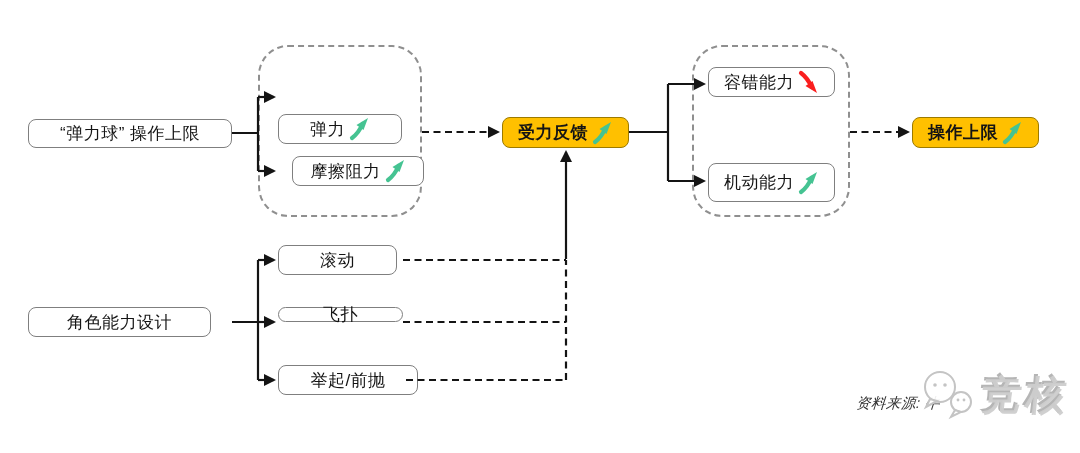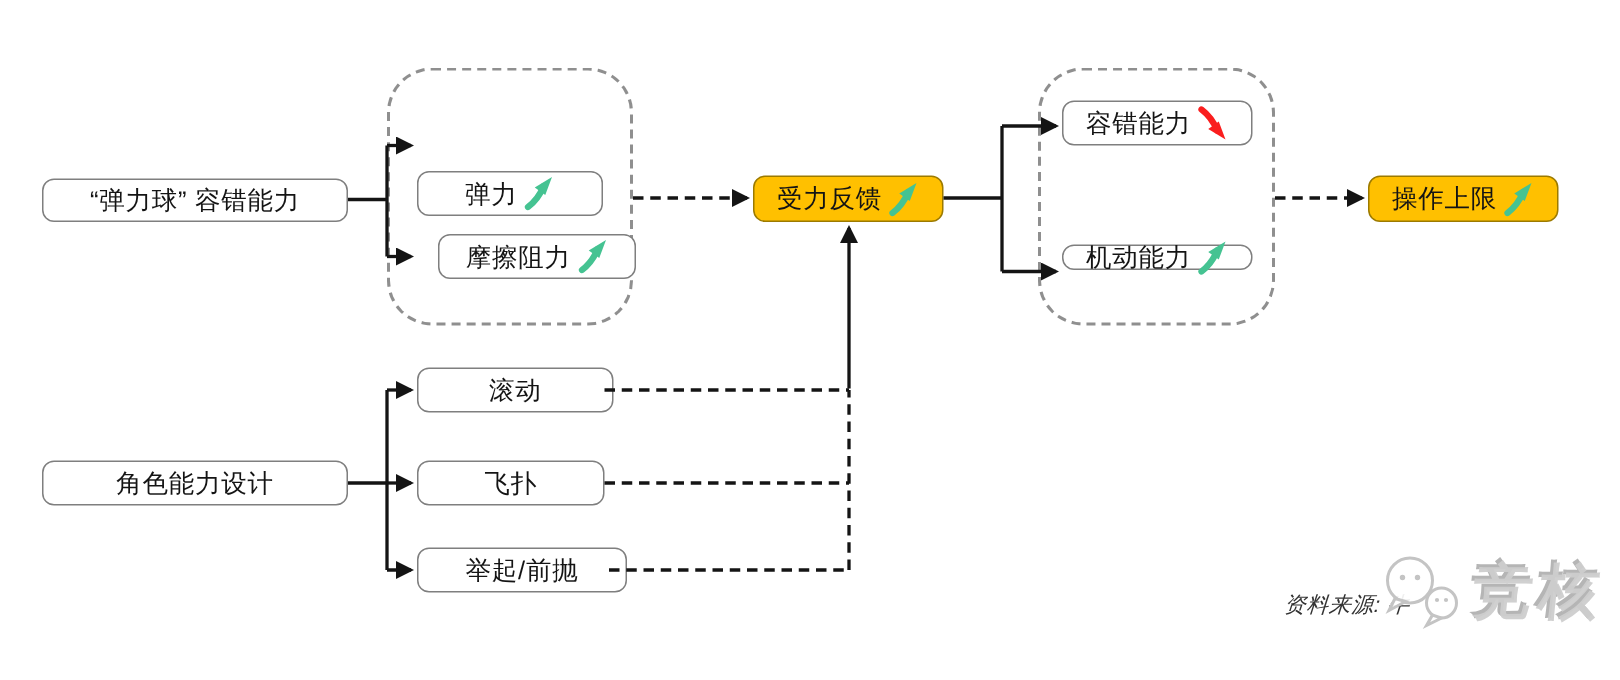--- a/index.html
+++ b/index.html
@@ -11,21 +11,21 @@
     position:absolute;border:2px dashed #8f8f8f;border-radius:30px;background:transparent;box-sizing:border-box;
   }
   .node{
     position:absolute;box-sizing:border-box;background:#fff;
     border:1.6px solid var(--border-gray,#7f7f7f);border-radius:8px;
     display:flex;align-items:center;justify-content:center;gap:3px;
     font-size:17px;letter-spacing:.5px;color:#141414;
   }
   .node.orange{
     background:var(--accent-orange,#FFC000);
-    border-color:#9c7a00;font-weight:400;
+    border-color:#9c7a00;font-weight:700;
   }
   .trend{display:flex;align-items:center;}
   .trend svg{display:block;}
   .trend-up{color:var(--trend-up,#45C392);}
   .trend-down{color:var(--trend-down,#FF1F1F);}
   .trend path{fill:none;stroke:currentColor;stroke-width:4.2;stroke-linecap:round;}
   .trend polygon{fill:currentColor;stroke:none;}
 
   svg.connectors{position:absolute;left:0;top:0;pointer-events:none;}
   .ln{stroke:var(--line-black,#141414);stroke-width:2.2;fill:none;}
@@ -52,21 +52,21 @@
 </style>
 </head>
 <body>
 
 <div class="canvas">
 
   <div class="group" style="left:258px;top:45px;width:164px;height:172px;"></div>
   <div class="group" style="left:692px;top:45px;width:158px;height:172px;"></div>
 
   <div class="node" style="left:28px;top:119px;width:204px;height:29px;">
-    <span>“弹力球” 容错能力</span>
+    <span>“弹力球” 操作上限</span>
   </div>
 
   <div class="node" style="left:278px;top:82px;width:124px;height:30px;margin-top:32px;">
     <span>弹力</span>
     <span class="trend trend-up">
       <svg width="22" height="24" viewBox="0 0 22 24">
           <path d="M4 21 C8 18 12 13 14.5 7"></path>
           <polygon points="8.5,8 20,1 15.5,13"></polygon>
         </svg>
     </span>
@@ -97,49 +97,49 @@
     <span class="trend trend-down">
       <svg width="22" height="24" viewBox="0 0 22 24">
           <g transform="matrix(1,0,0,-1,0,24)">
             <path d="M4 21 C8 18 12 13 14.5 7"></path>
             <polygon points="8.5,8 20,1 15.5,13"></polygon>
           </g>
         </svg>
     </span>
   </div>
 
-  <div class="node" style="left:708px;top:163px;width:127px;height:17px;">
+  <div class="node" style="left:708px;top:163px;width:127px;height:39px;">
     <span>机动能力</span>
     <span class="trend trend-up">
       <svg width="22" height="24" viewBox="0 0 22 24">
           <path d="M4 21 C8 18 12 13 14.5 7"></path>
           <polygon points="8.5,8 20,1 15.5,13"></polygon>
         </svg>
     </span>
   </div>
 
   <div class="node orange" style="left:912px;top:117px;width:127px;height:31px;">
     <span>操作上限</span>
     <span class="trend trend-up">
       <svg width="22" height="24" viewBox="0 0 22 24">
           <path d="M4 21 C8 18 12 13 14.5 7"></path>
           <polygon points="8.5,8 20,1 15.5,13"></polygon>
         </svg>
     </span>
   </div>
 
-  <div class="node" style="left:28px;top:307px;width:204px;height:30px;">
+  <div class="node" style="left:28px;top:307px;width:183px;height:30px;">
     <span>角色能力设计</span>
   </div>
 
-  <div class="node" style="left:278px;top:245px;width:131px;height:30px;">
+  <div class="node" style="left:278px;top:245px;width:119px;height:30px;">
     <span>滚动</span>
   </div>
 
-  <div class="node" style="left:278px;top:307px;width:125px;height:30px;">
+  <div class="node" style="left:278px;top:307px;width:125px;height:15px;">
     <span>飞扑</span>
   </div>
 
   <div class="node" style="left:278px;top:365px;width:140px;height:30px;">
     <span>举起/前抛</span>
   </div>
 
   <svg class="connectors" width="1080" height="453" viewBox="0 0 1080 453">
     <defs>
       <marker id="arrowhead" markerUnits="userSpaceOnUse" markerWidth="12" markerHeight="12" viewBox="0 0 12 12" refX="10" refY="6" orient="auto">

